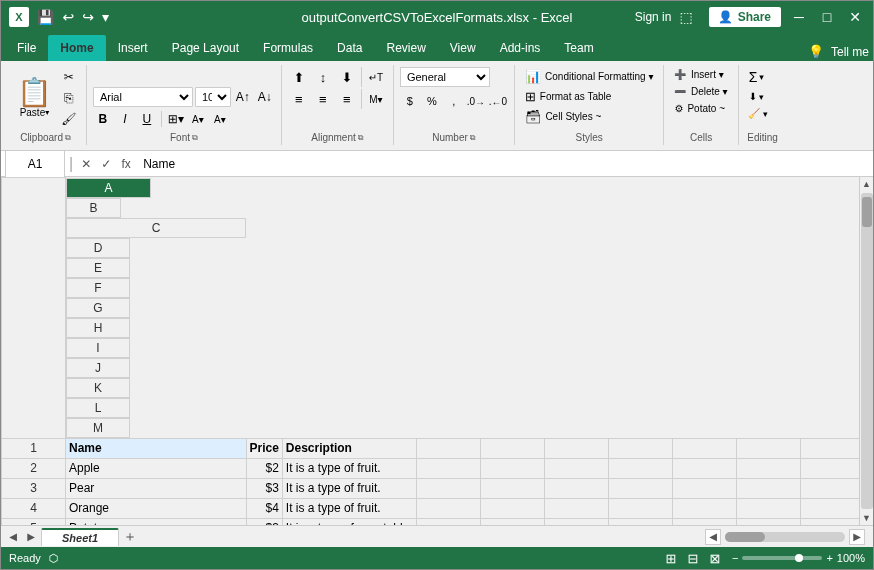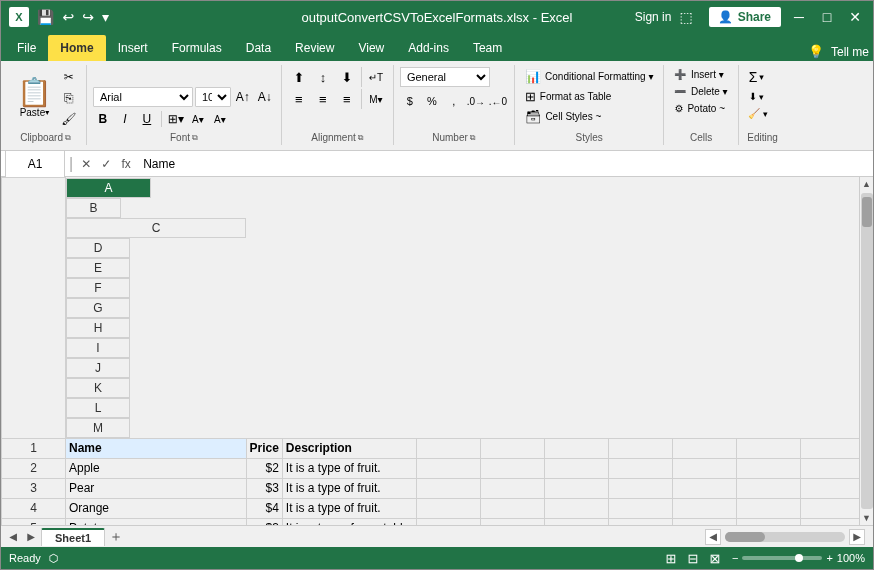--- a/index.html
+++ b/index.html
@@ -35,21 +35,21 @@
     .ribbon-tab {
       padding: 4px 12px;
       color: white;
       font-size: 12px;
       cursor: pointer;
       border-radius: 2px 2px 0 0;
       height: 26px;
       display: flex;
       align-items: center;
     }
-    .ribbon-tab.active { background: #fde047; color: #333; font-weight: 600; }
+    .ribbon-tab.active { background: #14b8a6; color: #333; font-weight: 600; }
     .share-btn { background: white; color: #217346; padding: 3px 10px; border-radius: 2px; font-size: 12px; font-weight: 600; cursor: pointer; display: flex; align-items: center; gap: 4px; margin-left: 8px; }
 
     
     .ribbon {
       background: #f0f0f0;
       border-bottom: 1px solid #ccc;
       display: flex;
       padding: 4px 4px 0 4px;
       height: 90px;
       align-items: flex-start;
@@ -201,28 +201,29 @@
       align-items: center;
     }
     .sheet-tabs {
       display: flex;
       align-items: center;
       padding: 0 4px;
       gap: 2px;
     }
     .sheet-nav { width: 16px; height: 16px; display: flex; align-items: center; justify-content: center; cursor: pointer; font-size: 10px; color: #555; }
     .sheet-tab {
-      padding: 2px 13px;
+      padding: 2px 20px;
       background: white;
       border: 1px solid #ccc;
       border-bottom: none;
       font-size: 11px;
       cursor: pointer;
       border-radius: 2px 2px 0 0;
       color: #333;
+      font-style: italic;
     }
     .sheet-tab.active { background: white; border-top: 2px solid #217346; font-weight: 600; }
     .add-sheet { width: 18px; height: 18px; display: flex; align-items: center; justify-content: center; cursor: pointer; font-size: 14px; color: #555; border-radius: 50%; }
     .scroll-left, .scroll-right { width: 16px; height: 16px; display: flex; align-items: center; justify-content: center; cursor: pointer; font-size: 10px; color: #555; border: 1px solid #ccc; background: white; }
     .scroll-track { width: 120px; height: 10px; background: #d0d0d0; border-radius: 5px; position: relative; }
     .scroll-thumb { width: 40px; height: 10px; background: #a0a0a0; border-radius: 5px; }
 
     
     .status-bar {
       background: #217346;
@@ -313,20 +314,21 @@
       <span class="win-btn">─</span>
       <span class="win-btn">□</span>
       <span class="win-btn close">✕</span>
     </div>
   </div>
 
   <div class="ribbon-tabs">
     <div class="ribbon-tab">File</div>
     <div class="ribbon-tab active">Home</div>
     <div class="ribbon-tab">Insert</div>
+    <div class="ribbon-tab">Page Layout</div>
     <div class="ribbon-tab">Formulas</div>
     <div class="ribbon-tab">Data</div>
     <div class="ribbon-tab">Review</div>
     <div class="ribbon-tab">View</div>
     <div class="ribbon-tab">Add-ins</div>
     <div class="ribbon-tab">Team</div>
     <div style="margin-left:auto;display:flex;align-items:center;gap:6px;padding-bottom:2px;">
       <span style="color:white;font-size:13px;cursor:pointer;">💡</span>
       <span style="color:white;font-size:12px;cursor:pointer;">Tell me</span>
     </div>

